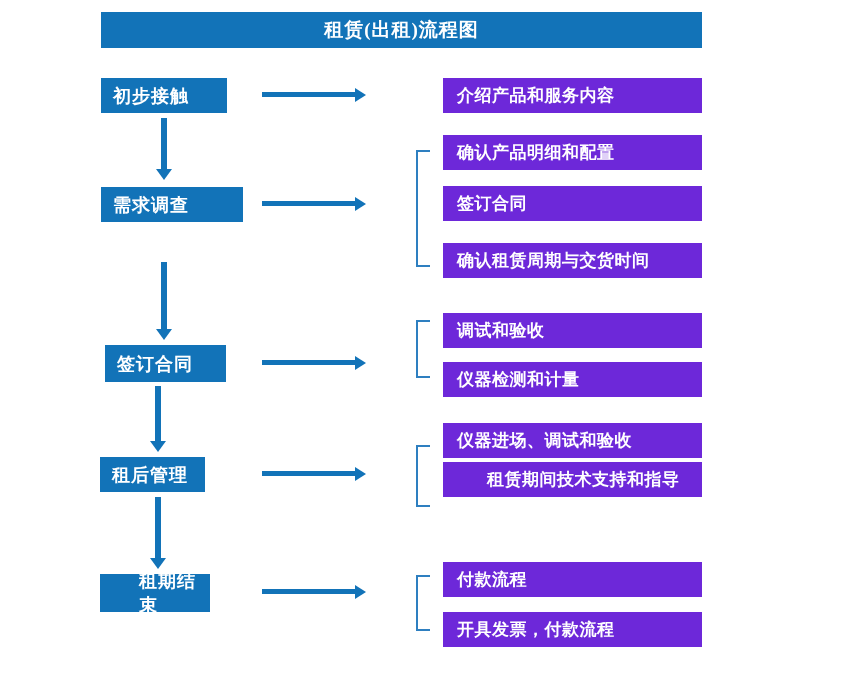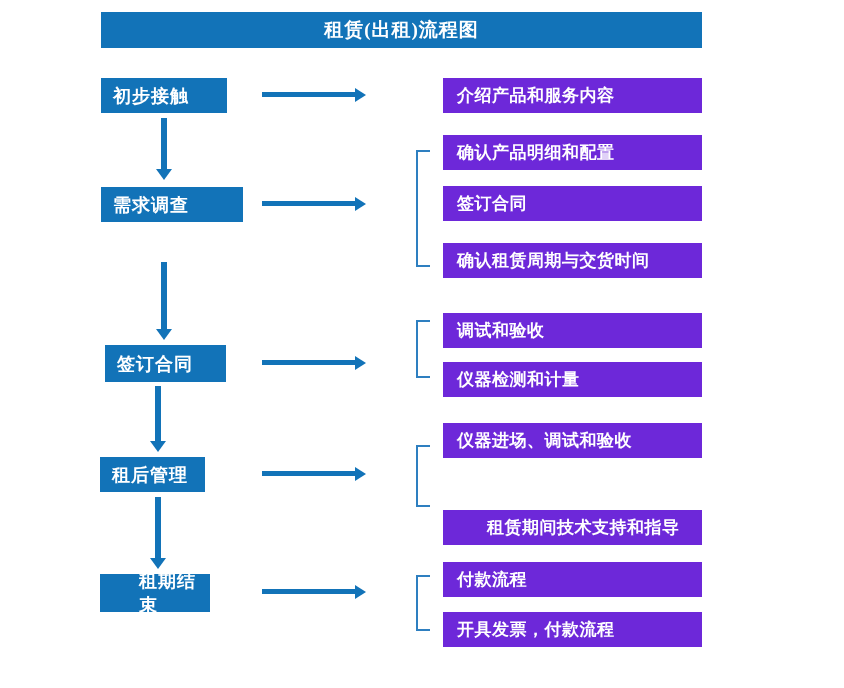--- a/index.html
+++ b/index.html
@@ -186,19 +186,19 @@
   <div class="detail-box" style="top:186px;">签订合同</div>
 
   <div class="detail-box" style="top:243px;">确认租赁周期与交货时间</div>
 
   <div class="detail-box" style="top:313px;">调试和验收</div>
 
   <div class="detail-box" style="top:362px;">仪器检测和计量</div>
 
   <div class="detail-box" style="top:423px;">仪器进场、调试和验收</div>
 
-  <div class="detail-box" style="top:510px;padding-left:44px;">租赁期间技术支持和指导</div>
+  <div class="detail-box" style="top:462px;padding-left:44px;">租赁期间技术支持和指导</div>
 
   <div class="detail-box" style="top:562px;">付款流程</div>
 
   <div class="detail-box" style="top:612px;">开具发票，付款流程</div>
 
 </div>
 
 </body></html>

